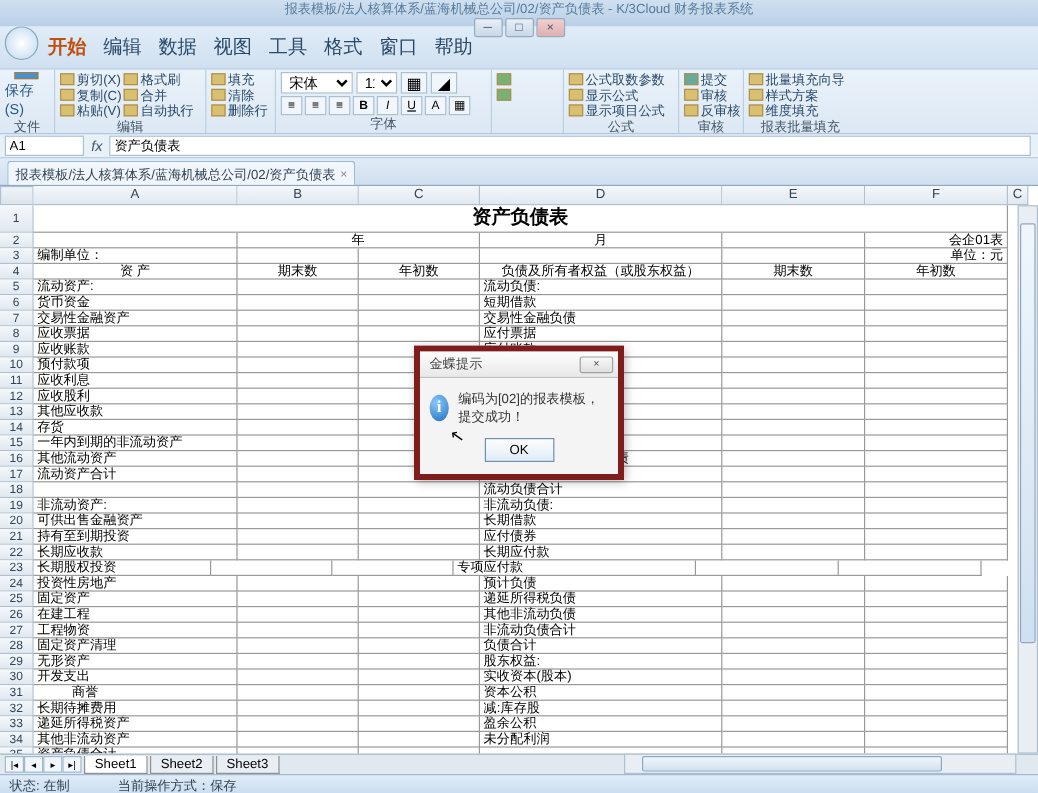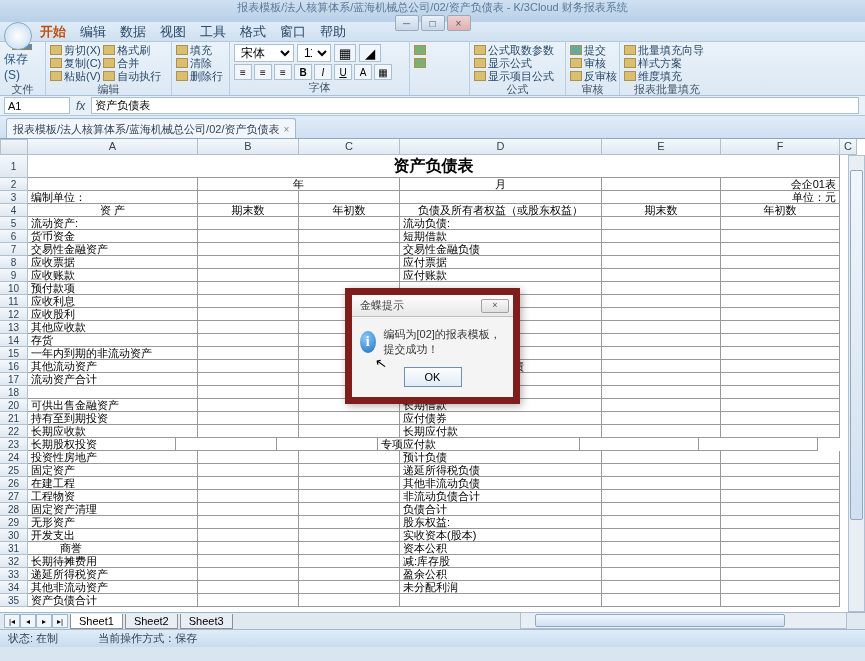--- a/index.html
+++ b/index.html
@@ -3,21 +3,21 @@
 <meta charset="utf-8">
 <style>
 * { box-sizing: border-box; margin: 0; padding: 0; }
 body { font-family: "Microsoft YaHei", SimSun, Arial, sans-serif; font-size: 12px; background: #d9e6f2; overflow: hidden; width: 865px; height: 661px; position: relative; }
 .titlebar { height: 22px; background: linear-gradient(#cfe0f0,#b8d0e8); display: flex; align-items: center; justify-content: space-between; padding: 0 4px; color: #3a5a7a; flex-direction: column; }
 .titlebar .icon { width: 14px; height: 14px; background: #5a9; margin-right: 4px; }
 .titlebar .title { flex: 1; text-align: center; font-size: 11px; color: #5a7a9a; }
 .win-controls { display: flex; gap: 2px; }
 .win-btn { width: 24px; height: 16px; background: linear-gradient(#e8f0f8,#c8d8e8); border: 1px solid #9ab; border-radius: 2px; display: flex; align-items: center; justify-content: center; font-size: 10px; color: #456; cursor: pointer; }
 .win-btn.close { background: linear-gradient(#f0d0d0,#e0b0b0); }
-.menubar { height: 20px; background: linear-gradient(#e0ecf8,#d0e0f0); display: flex; align-items: center; padding-left: 40px; gap: 14px; color: #2a4a6a; font-size: 13px; border-bottom: 1px solid #b0c8e0; }
+.menubar { height: 36px; background: linear-gradient(#e0ecf8,#d0e0f0); display: flex; align-items: center; padding-left: 40px; gap: 14px; color: #2a4a6a; font-size: 16px; border-bottom: 1px solid #b0c8e0; }
 .menubar span { cursor: pointer; }
 .corner-btn { position: absolute; top: 22px; left: 4px; width: 28px; height: 28px; background: radial-gradient(#fff,#c0d8f0); border: 1px solid #8ab; border-radius: 50%; z-index: 2; }
 .ribbon { height: 54px; background: linear-gradient(#eaf2fa,#dce8f4); border-bottom: 1px solid #a8c0d8; display: flex; }
 .ribbon-group { border-right: 1px solid #b8d0e0; display: flex; flex-direction: column; padding: 2px 4px 0 4px; }
 .ribbon-group .buttons { display: flex; gap: 2px; flex: 1; align-items: flex-start; }
 .ribbon-group .label { text-align: center; font-size: 11px; color: #456; height: 13px; }
 .big-btn { display: flex; flex-direction: column; align-items: center; justify-content: center; width: 36px; height: 38px; cursor: pointer; color: #2a5a8a; }
 .big-btn .ic { width: 20px; height: 18px; background: #d8b060; border: 1px solid #a08040; margin-bottom: 1px; }
 .small-btns { display: flex; flex-direction: column; gap: 1px; }
 .small-btn { display: flex; align-items: center; height: 12px; cursor: pointer; color: #2a4a6a; font-size: 11px; white-space: nowrap; }
@@ -48,21 +48,21 @@
 .sheet-nav { display: flex; margin-left: 4px; }
 .sheet-nav button { width: 16px; height: 14px; border: 1px solid #a0b8c8; background: #f0f6fc; font-size: 8px; cursor: pointer; }
 .sheet-tab { height: 15px; background: #fff; border: 1px solid #909090; border-top: none; padding: 0 8px; font-size: 11px; margin-left: 2px; cursor: pointer; line-height: 14px; }
 .sheet-tab.inactive { background: #e8eef4; }
 .hscroll { position: absolute; bottom: 0; right: 18px; left: 520px; height: 17px; background: #e8eef4; border: 1px solid #b0c0d0; }
 .hscroll .thumb { position: absolute; left: 14px; width: 250px; height: 13px; top: 1px; background: linear-gradient(#f0f6fc,#d0e0f0); border: 1px solid #90a8c0; border-radius: 2px; }
 .vscroll { position: absolute; right: 0; top: 16px; bottom: 17px; width: 17px; background: #e8eef4; border: 1px solid #b0c0d0; }
 .vscroll .thumb { position: absolute; top: 14px; height: 350px; width: 13px; left: 1px; background: linear-gradient(#f0f6fc,#d0e0f0); border: 1px solid #90a8c0; border-radius: 2px; }
 .statusbar { height: 18px; background: linear-gradient(#e0ecf8,#c8dcf0); display: flex; align-items: center; padding: 0 8px; font-size: 11px; color: #345; gap: 40px; border-top: 1px solid #a0b8d0; }
 .dialog-overlay { position: absolute; inset: 0; z-index: 100; }
-.dialog { position: absolute; left: 345px; top: 288px; width: 175px; background: #f4f4f4; border: 7px solid #7f1d1d; box-shadow: 2px 2px 8px rgba(0,0,0,0.3); }
+.dialog { position: absolute; left: 345px; top: 288px; width: 175px; background: #f4f4f4; border: 5px solid #7f1d1d; box-shadow: 2px 2px 8px rgba(0,0,0,0.3); }
 .dialog-title { height: 22px; background: linear-gradient(#fdfdfd,#e8e8e8); border-bottom: 1px solid #c0c0c0; display: flex; align-items: center; justify-content: space-between; padding: 0 4px 0 8px; font-size: 11px; color: #444; }
 .dialog-close { width: 28px; height: 14px; border: 1px solid #a0a0a0; background: linear-gradient(#f8f8f8,#e0e0e0); border-radius: 2px; text-align: center; font-size: 9px; line-height: 11px; cursor: pointer; color: #555; }
 .dialog-body { padding: 10px 8px 6px 8px; display: flex; align-items: center; gap: 8px; }
 .info-icon { width: 22px; height: 22px; border-radius: 50%; background: radial-gradient(circle at 35% 30%, #8ac8f8, #2070c0); color: #fff; font-weight: bold; text-align: center; line-height: 22px; font-size: 14px; font-family: Georgia, serif; }
 .dialog-msg { font-size: 11px; color: #333; }
 .dialog-buttons { text-align: center; padding: 4px 0 10px 0; }
 .dialog-ok { width: 58px; height: 20px; border: 1px solid #7090b0; background: linear-gradient(#fdfdfd,#e0ecf8); font-size: 11px; cursor: pointer; }
 .cursor { position: absolute; left: 375px; top: 355px; z-index: 200; font-size: 14px; color: #000; transform: rotate(-10deg); }
 </style>
 </head>
@@ -419,20 +419,29 @@
       <div class="row">
         <div class="row-h">18</div>
         <div class="cell" style="width: 170px;"></div>
         <div class="cell" style="width: 101px;"></div>
         <div class="cell" style="width: 101px;"></div>
         <div class="cell" style="width: 202px;">        流动负债合计</div>
         <div class="cell" style="width: 119px;"></div>
         <div class="cell" style="width: 119px;"></div>
       </div>
       <div class="row">
+        <div class="row-h">19</div>
+        <div class="cell" style="width: 170px;">非流动资产:</div>
+        <div class="cell" style="width: 101px;"></div>
+        <div class="cell" style="width: 101px;"></div>
+        <div class="cell" style="width: 202px;">非流动负债:</div>
+        <div class="cell" style="width: 119px;"></div>
+        <div class="cell" style="width: 119px;"></div>
+      </div>
+      <div class="row">
         <div class="row-h">20</div>
         <div class="cell" style="width: 170px;">   可供出售金融资产</div>
         <div class="cell" style="width: 101px;"></div>
         <div class="cell" style="width: 101px;"></div>
         <div class="cell" style="width: 202px;">   长期借款</div>
         <div class="cell" style="width: 119px;"></div>
         <div class="cell" style="width: 119px;"></div>
       </div>
       <div class="row">
         <div class="row-h">21</div>

